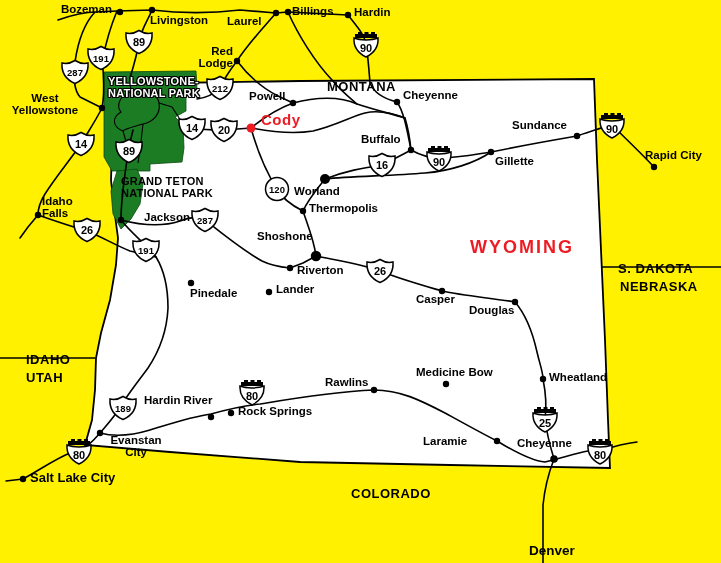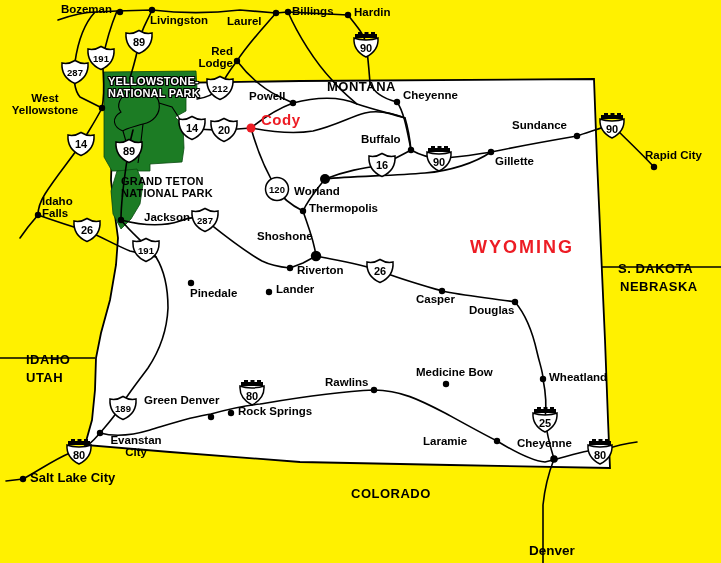--- a/index.html
+++ b/index.html
@@ -158,21 +158,21 @@
       <div class="lbl city" style="left: 128px; top: 211px; margin-left: 16px;">Jackson</div>
       <div class="lbl city" style="left: 42px; top: 195px;">Idaho
 Falls</div>
       <div class="lbl city" style="left: 4px; top: 92px; width: 82px; text-align: center;">West
 Yellowstone</div>
       <div class="lbl city" style="left: 416px; top: 293px;">Casper</div>
       <div class="lbl city" style="left: 469px; top: 304px;">Douglas</div>
       <div class="lbl city" style="left: 416px; top: 366px;">Medicine Bow</div>
       <div class="lbl city" style="left: 549px; top: 371px;">Wheatland</div>
       <div class="lbl city" style="left: 325px; top: 376px;">Rawlins</div>
-      <div class="lbl city" style="left: 144px; top: 394px;">Green Denver</div>
+      <div class="lbl city" style="left: 144px; top: 394px;">Hardin River</div>
       <div class="lbl city" style="left: 238px; top: 405px;">Rock Springs</div>
       <div class="lbl city" style="left: 104px; top: 434px; width: 64px; text-align: center;">Evanstan
 City</div>
       <div class="lbl city" style="left: 30px; top: 471px; font-size: 13px;">Salt Lake City</div>
       <div class="lbl city" style="left: 423px; top: 435px;">Laramie</div>
       <div class="lbl city" style="left: 517px; top: 437px;">Cheyenne</div>
       <div class="lbl city" style="left: 529px; top: 544px; font-size: 13.5px;">Denver</div>
       <div class="shield us" style="width: 30px; height: 26px; left: 86px; top: 45px;">
         <svg width="30" height="26" viewBox="0 0 30 26">
           <path d="M15,1.5 C11,4 5.5,4.8 2,4 C1.5,11 3.5,19.5 15,24.5 C26.5,19.5 28.5,11 28,4 C24.5,4.8 19,4 15,1.5 Z" fill="#fff" stroke="#000" stroke-width="1.5"></path>

